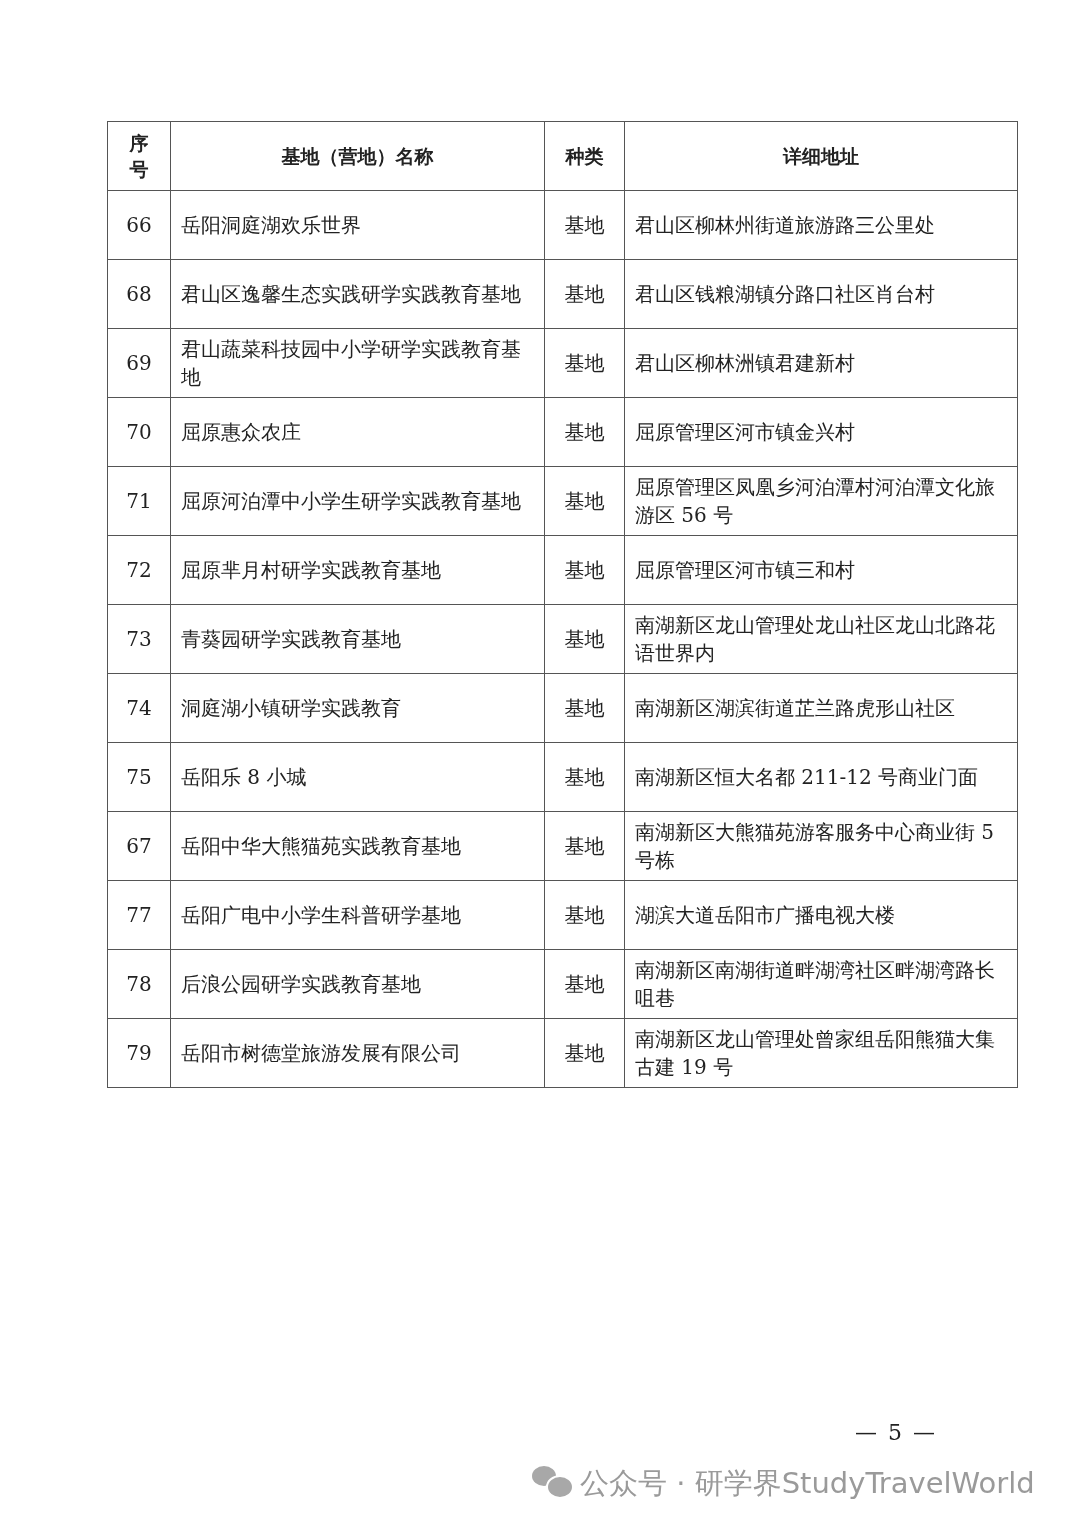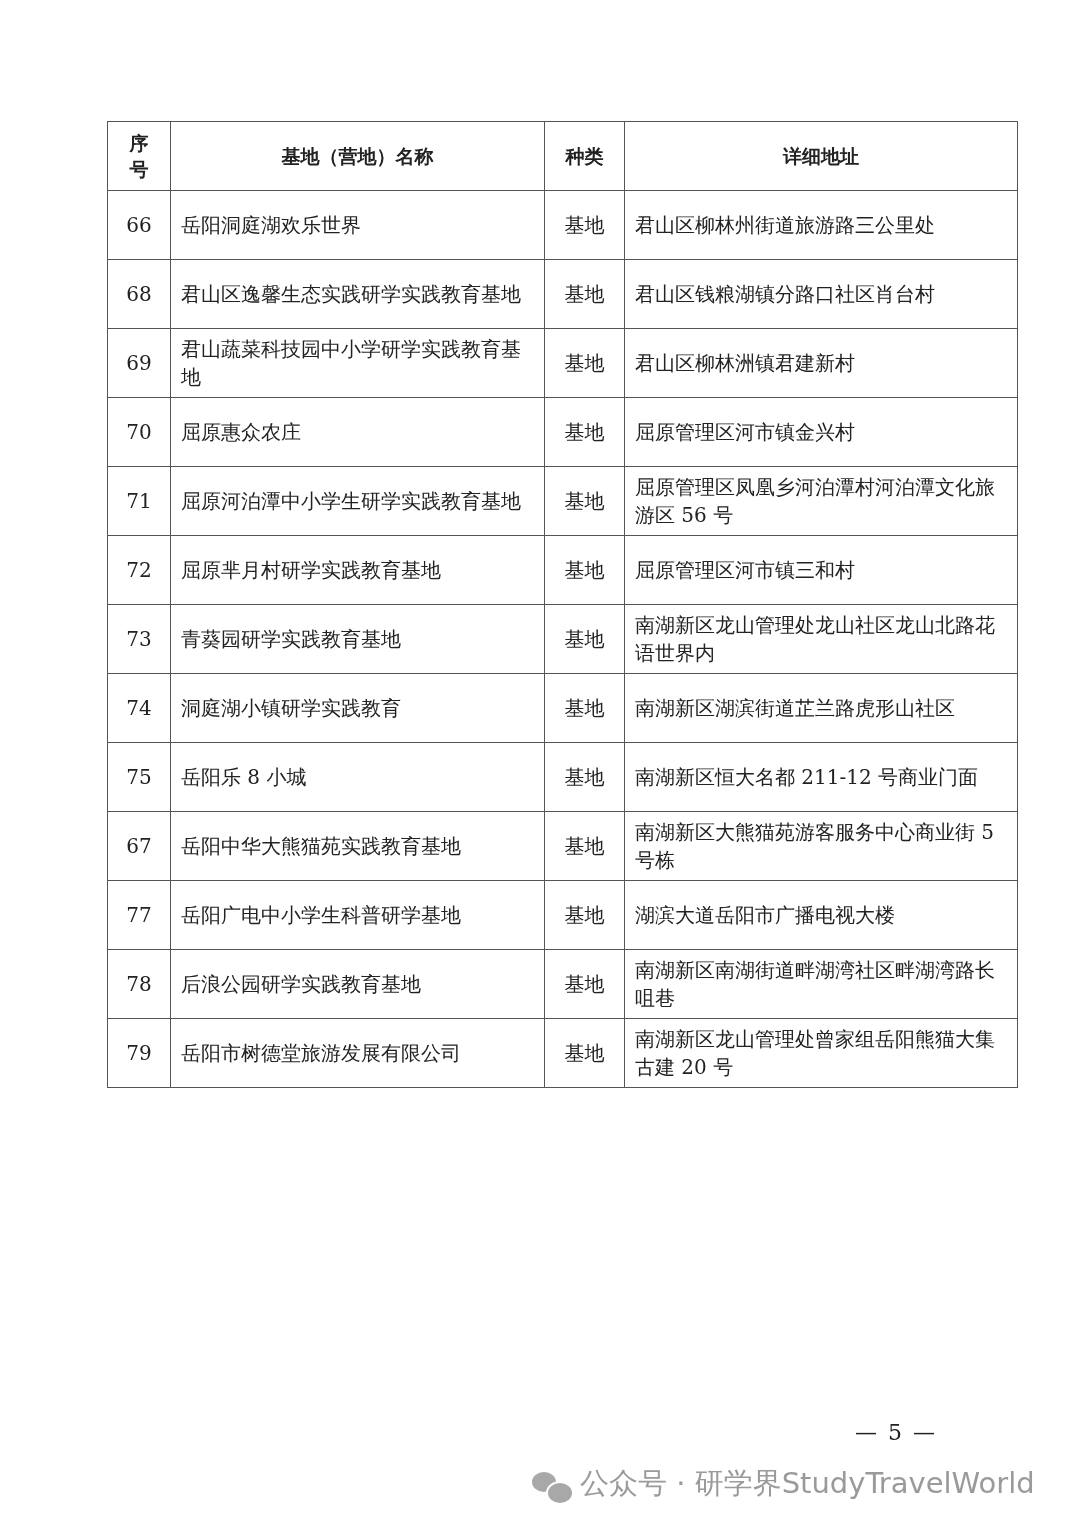--- a/index.html
+++ b/index.html
@@ -13,21 +13,21 @@
                 font-weight: bold; height: 68px; text-align: center; font-size: 19px; }
   .page-table td { height: 68px; }
   .col-no { width: 62px; text-align: center; padding: 0 !important; }
   .col-name { width: 353px; margin-left: 12px; }
   .col-type { width: 79px; text-align: center; padding: 0 !important; }
   .col-addr { width: 372px; }
   th.col-no span { display: block; line-height: 26px; }
   .page-num { position: absolute; left: 855px; top: 1420px; font-size: 22px;
               font-family: "DejaVu Serif", serif; color: #222; letter-spacing: 2px; }
   .watermark { position: absolute; left: 532px; top: 1464px; height: 40px;
-               display: flex; align-items: flex-end; color: #9a9a9a;
+               display: flex; align-items: flex-start; color: #9a9a9a;
                font-family: "DejaVu Sans", "Liberation Sans", sans-serif; font-size: 29px; }
   .wm-icon { width: 40px; height: 34px; position: relative; margin-right: 8px; }
   .bubble1 { position: absolute; left: 0; top: 2px; width: 24px; height: 20px;
              background: #a8a8a8; border-radius: 50%; }
   .bubble2 { position: absolute; left: 14px; top: 11px; width: 24px; height: 20px;
              background: #a8a8a8; border-radius: 50%; border: 2px solid #fff; }
 </style>
 </head>
 <body>
 
@@ -113,21 +113,21 @@
       <tr>
         <td class="col-no">78</td>
         <td class="col-name">后浪公园研学实践教育基地</td>
         <td class="col-type">基地</td>
         <td class="col-addr">南湖新区南湖街道畔湖湾社区畔湖湾路长咀巷</td>
       </tr>
       <tr>
         <td class="col-no">79</td>
         <td class="col-name">岳阳市树德堂旅游发展有限公司</td>
         <td class="col-type">基地</td>
-        <td class="col-addr">南湖新区龙山管理处曾家组岳阳熊猫大集古建 20 号</td>
+        <td class="col-addr">南湖新区龙山管理处曾家组岳阳熊猫大集古建 19 号</td>
       </tr>
     </tbody>
 </table>
 
 <div class="page-num">— 5 —</div>
 
 <div class="watermark">
   <span class="wm-icon">
     <span class="bubble1"></span>
       <span class="bubble2"></span>

